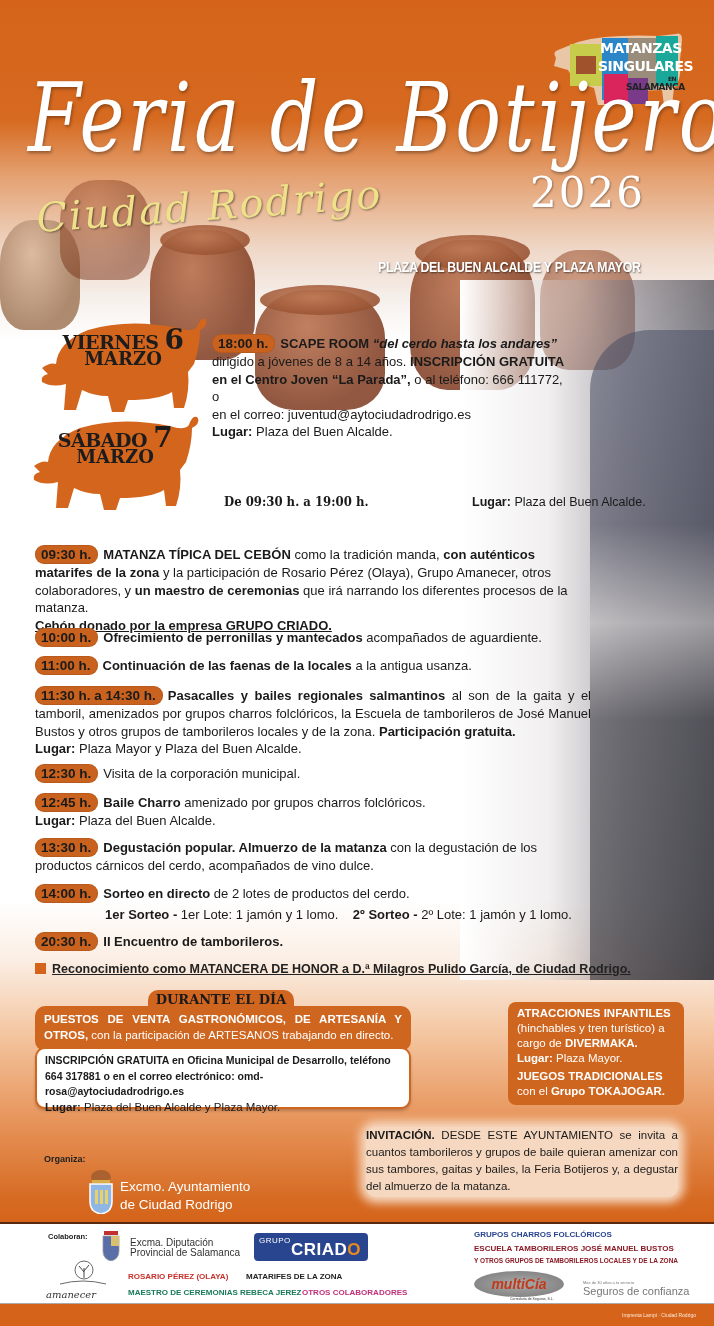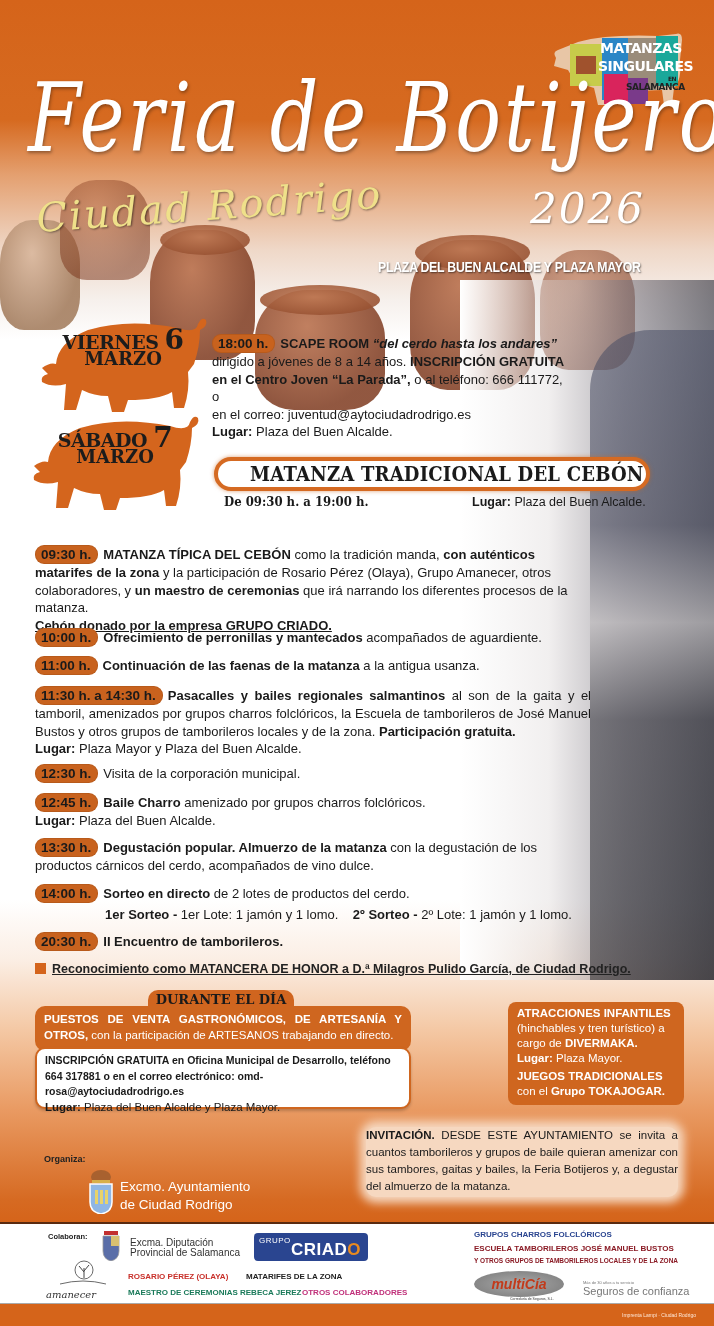--- a/index.html
+++ b/index.html
@@ -48,22 +48,22 @@
     color: #fff; font-size: 14px; letter-spacing: -0.5px;
   }
   .title-main {
     position: absolute; left: 28px; top: 62px; width: 660px;
     font-family: "DejaVu Serif", serif; font-style: italic;
     font-size: 76px; color: #fff; letter-spacing: 3px;
     text-shadow: 1px 2px 3px rgba(0,0,0,.35);
     white-space: nowrap; transform: scaleY(1.25); transform-origin: left top;
   }
   .title-year {
-    position: absolute; left: 530px; top: 184px;
-    font-family: "DejaVu Serif", serif; font-style: italic;
+    position: absolute; left: 530px; top: 168px;
+    font-family: "DejaVu Serif", serif; 
     font-size: 42px; color: #fff; letter-spacing: 2px;
     text-shadow: 1px 1px 2px rgba(0,0,0,.35);
   }
   .title-city {
     position: absolute; left: 35px; top: 195px;
     font-family: "DejaVu Serif", serif; font-style: italic;
     font-size: 40px; color: #efe08a; letter-spacing: 2px;
     text-shadow: 1px 1px 2px rgba(0,0,0,.45);
     transform: rotate(-4deg); transform-origin: left top; white-space: nowrap;
   }
@@ -265,39 +265,36 @@
     <svg viewBox="0 0 170 110">
       <path d="M18 52 Q20 30 50 18 Q90 6 140 16 Q158 22 160 12 Q164 4 168 8 Q170 14 162 18 Q162 34 156 52 L150 60 Q152 78 146 96 L136 96 L134 80 Q120 88 90 88 L86 100 L74 100 L70 84 Q56 84 44 78 L38 98 L26 98 L28 72 Q14 76 4 70 Q2 64 10 62 L4 56 Q12 50 18 52 Z" fill="#d4651d"></path>
     </svg>
     <div class="pig-label pig-day">
       <span>SÁBADO</span>
       <span class="num">7</span>
     </div>
     <div class="pig-label pig-month" style="top:38px;">MARZO</div>
   </div>
 
-  <div class="matanza-banner">
-    <span>MATANZA TRADICIONAL DEL CEBÓN</span>
-  </div>
   <div class="matanza-hours">De 09:30 h. a 19:00 h.</div>
   <div class="matanza-place">
     <b>Lugar:</b> <span>Plaza del Buen Alcalde.</span>
   </div>
 
   <div class="ev txt" style="top:545px;width:560px;">
     <span class="tbadge">09:30 h.</span><b>MATANZA TÍPICA DEL CEBÓN</b><span> como la tradición manda, </span><b>con auténticos matarifes de la zona</b><span> y la participación de Rosario Pérez (Olaya), Grupo Amanecer, otros colaboradores, y </span><b>un maestro de ceremonias</b><span> que irá narrando los diferentes procesos de la matanza.</span>
     <div><b style="text-decoration:underline;">Cebón donado por la empresa GRUPO CRIADO.</b></div>
   </div>
 
   <div class="ev txt" style="top:628px;">
     <span class="tbadge">10:00 h.</span><b>Ofrecimiento de perronillas y mantecados</b><span> acompañados de aguardiente.</span>
   </div>
 
   <div class="ev txt" style="top:656px;">
-    <span class="tbadge">11:00 h.</span><b>Continuación de las faenas de la matanza</b><span> a la antigua usanza.</span>
+    <span class="tbadge">11:00 h.</span><b>Continuación de las faenas de la locales</b><span> a la antigua usanza.</span>
   </div>
 
   <div class="ev txt justify" style="top:686px;width:556px;">
     <span class="tbadge">11:30 h. a 14:30 h.</span><b>Pasacalles y bailes regionales salmantinos</b><span> al son de la gaita y el tamboril, amenizados por grupos charros folclóricos, la Escuela de tamborileros de José Manuel Bustos y otros grupos de tamborileros locales y de la zona. </span><b>Participación gratuita.</b>
     <div><b>Lugar:</b><span> Plaza Mayor y Plaza del Buen Alcalde.</span></div>
   </div>
 
   <div class="ev txt" style="top:764px;">
     <span class="tbadge">12:30 h.</span><span>Visita de la corporación municipal.</span>
   </div>

